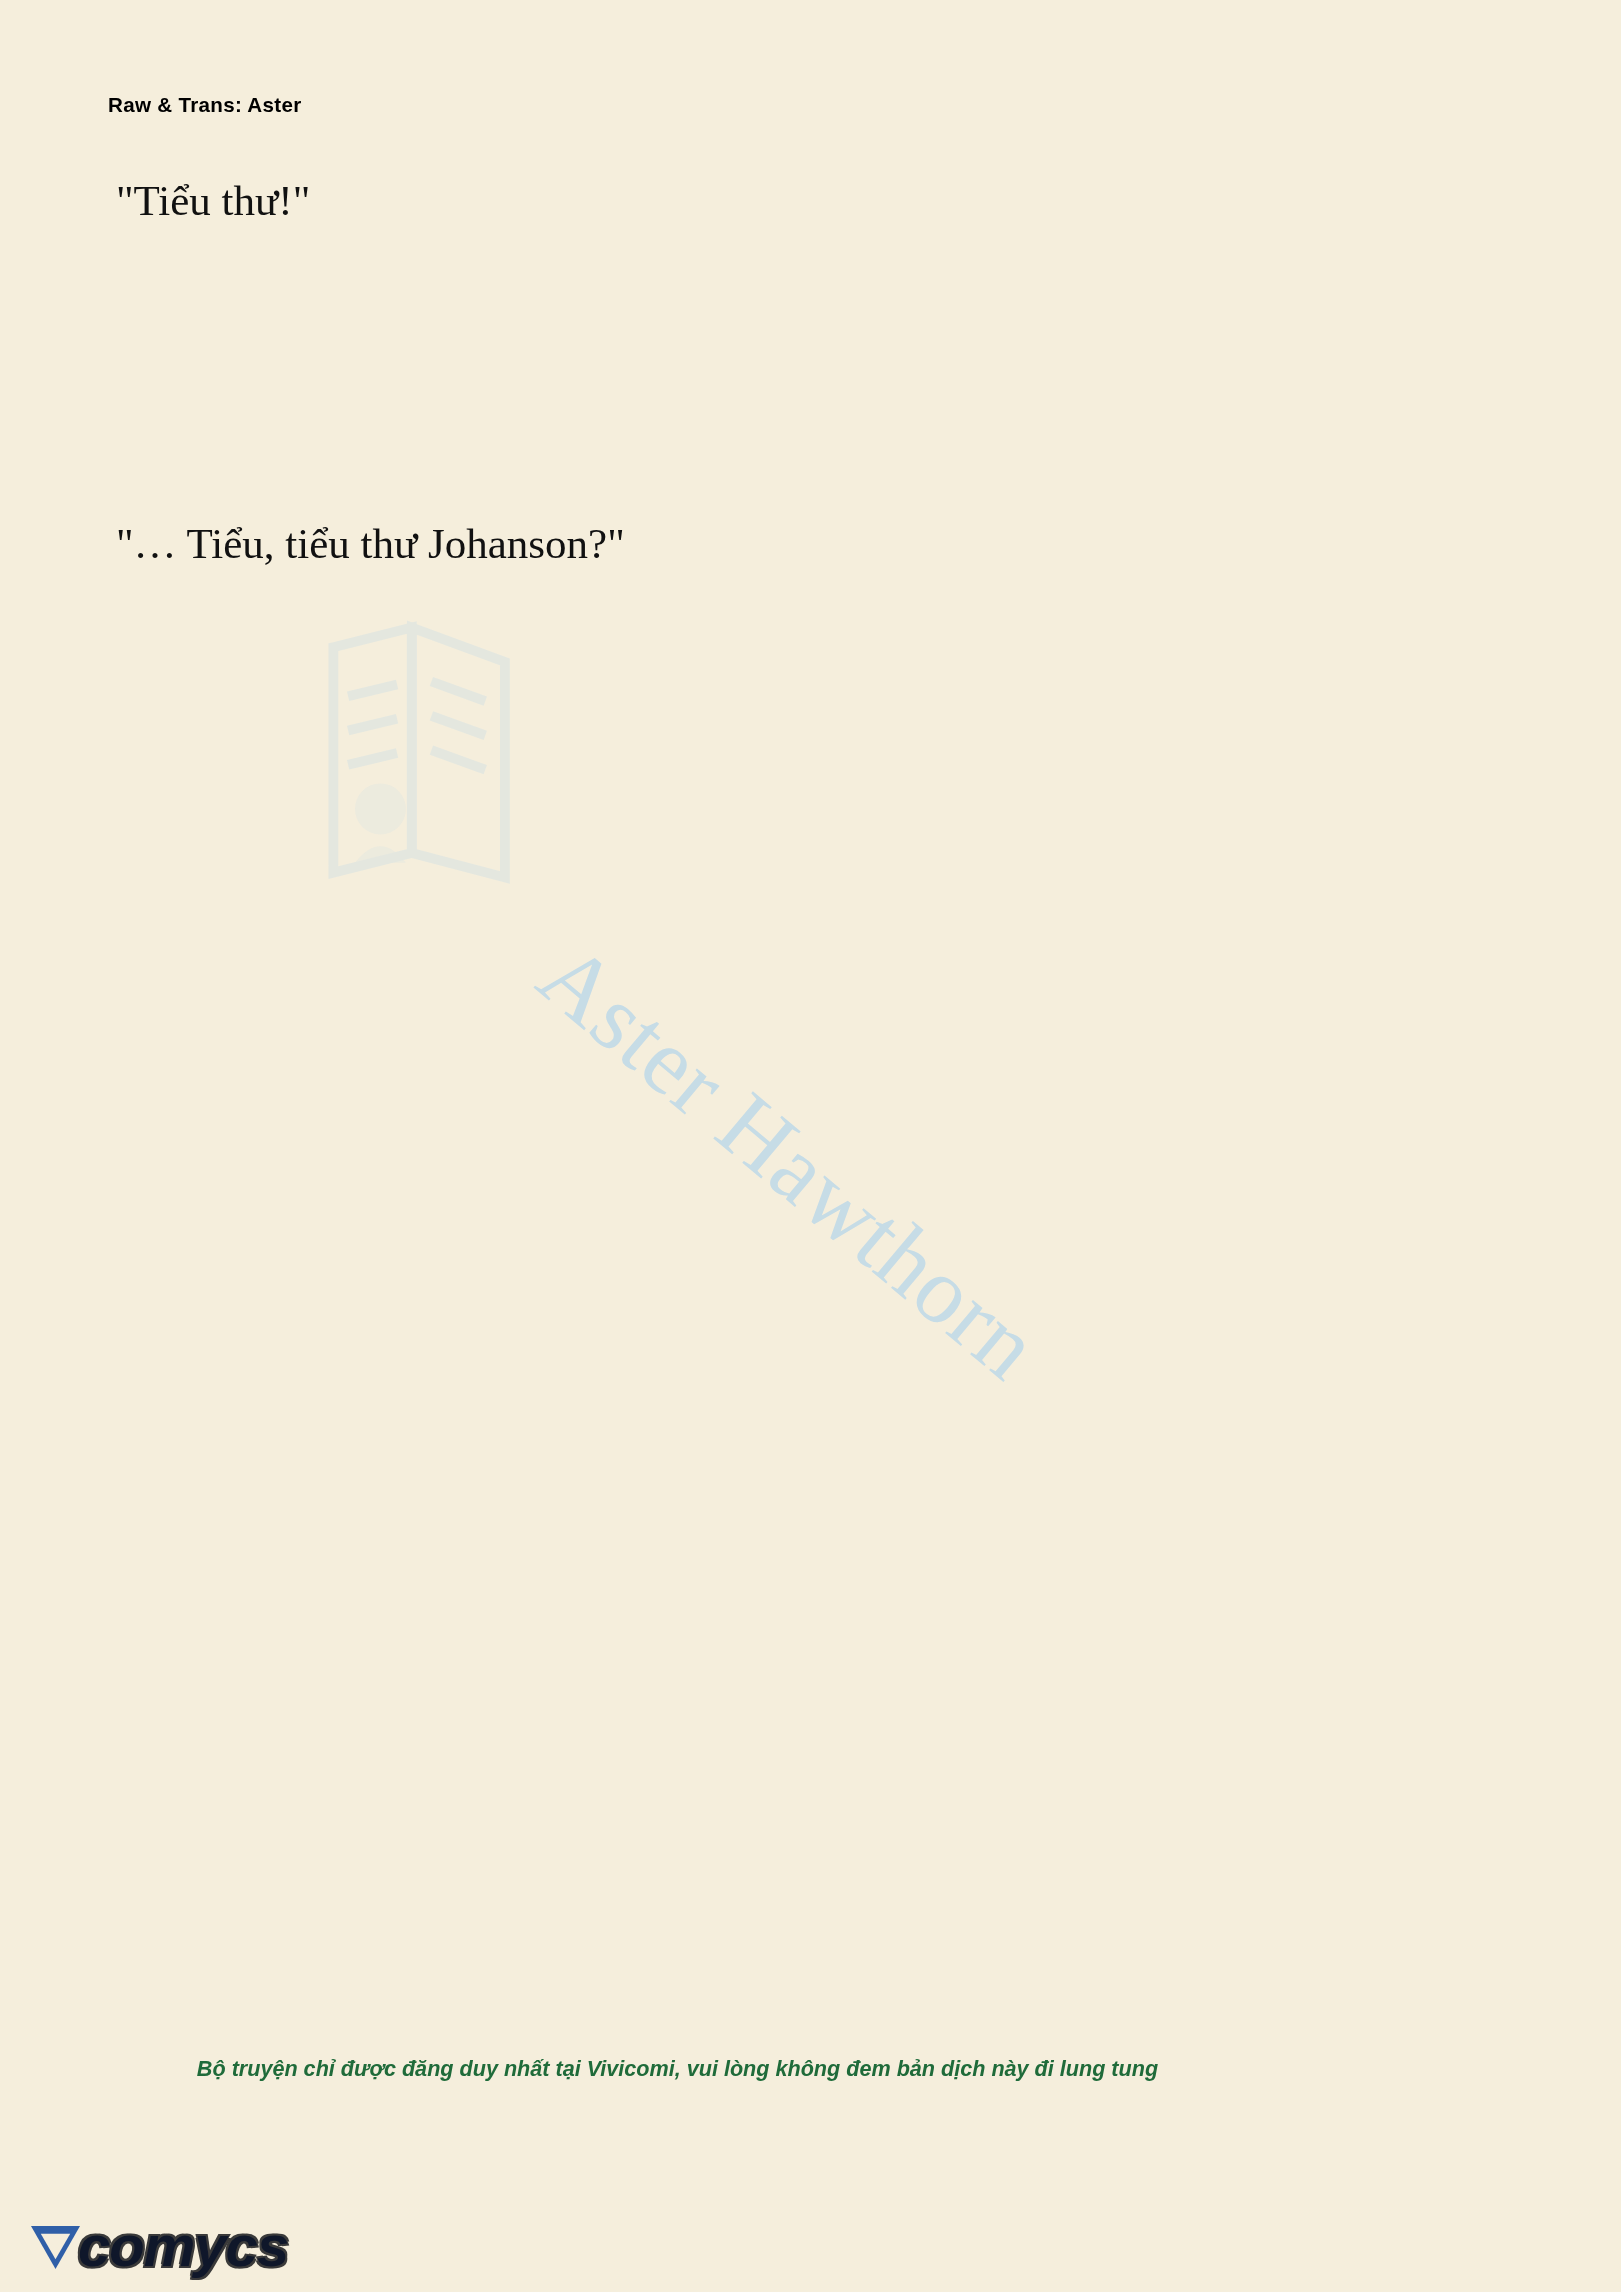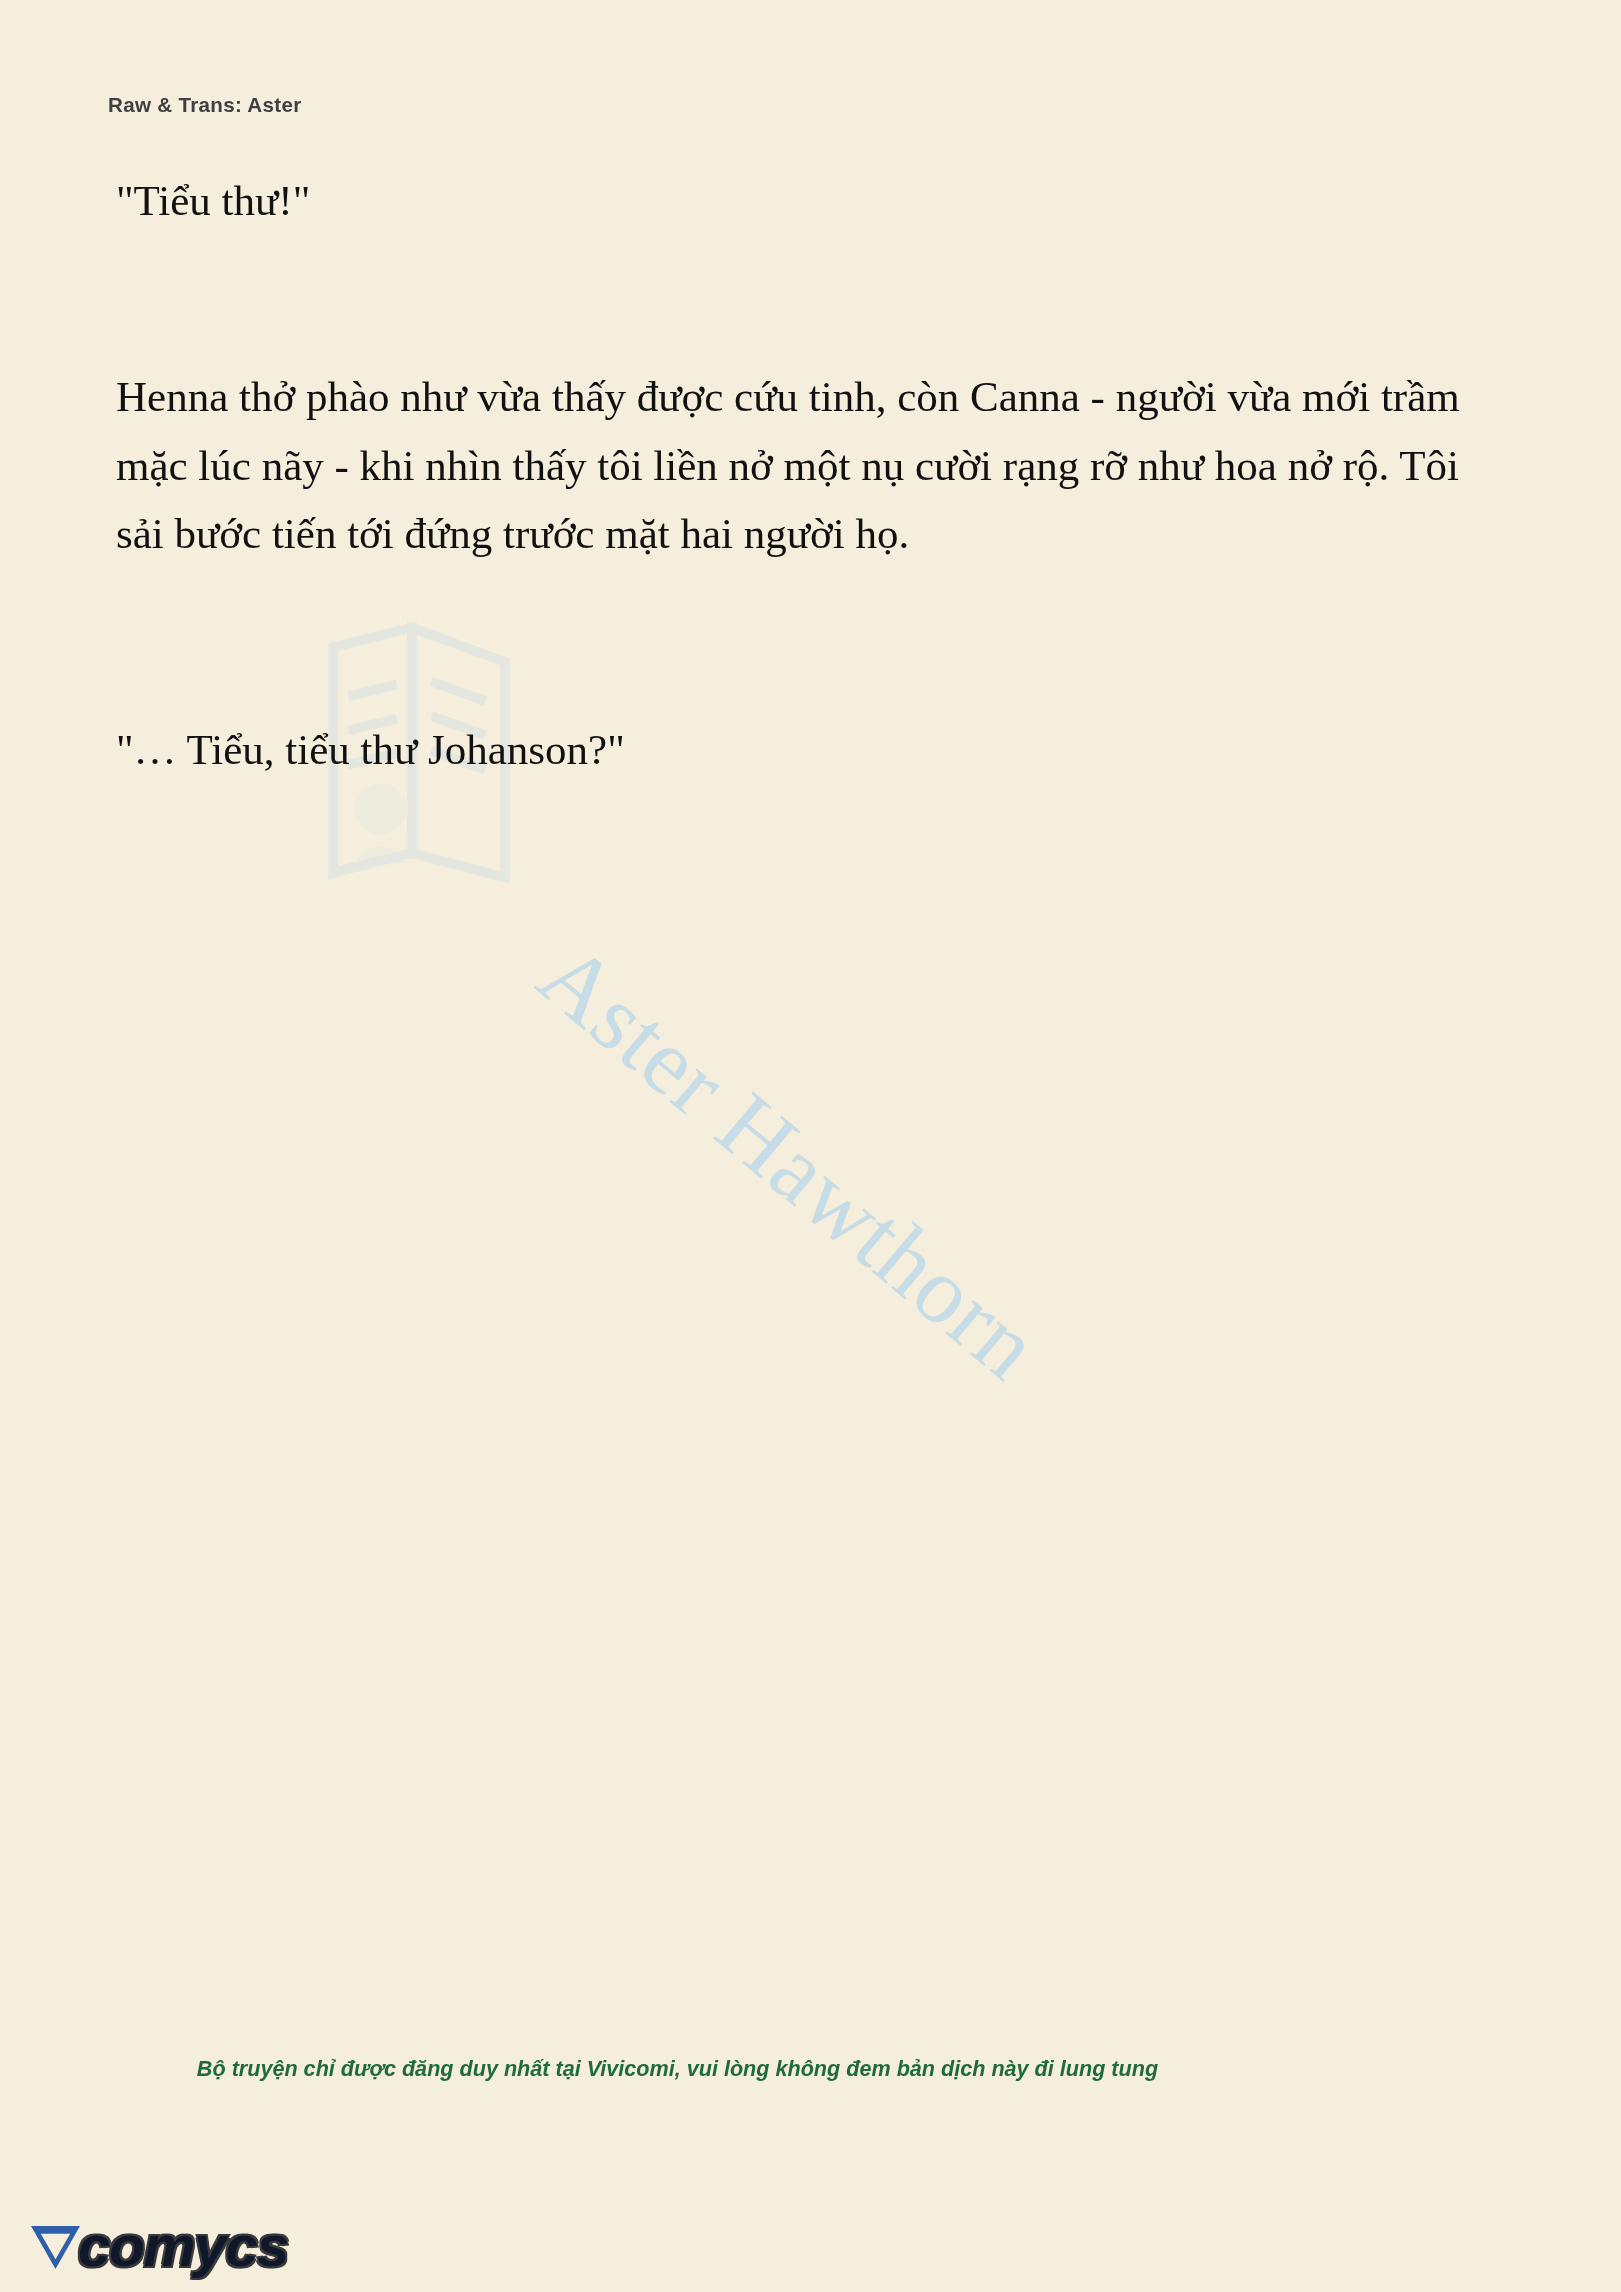--- a/index.html
+++ b/index.html
@@ -55,21 +55,21 @@
   }
 
   
   .credit {
     position: absolute;
     left: 108px;
     top: 93px;
     font-family: "Liberation Sans", sans-serif;
     font-size: 20.6px;
     font-weight: bold;
-    color: #404040;
+    color: #000000;
     letter-spacing: 0.3px;
     z-index: 3;
   }
 
   
   .content {
     position: absolute;
     left: 116px;
     top: 167px;
     width: 1392px;
@@ -162,21 +162,20 @@
       </svg>
     </div>
     <div class="wm-text">Aster Hawthorn</div>
   </div>
 
   <div class="credit">Raw &amp; Trans: Aster</div>
 
   <div class="content">
     <p class="para">"Tiểu thư!"</p>
     <div class="gap-md"></div>
-    <p class="para">Henna thở phào như vừa thấy được cứu tinh, còn Canna - người vừa mới trầm mặc lúc nãy - khi nhìn thấy tôi liền nở một nụ cười rạng rỡ như hoa nở rộ. Tôi sải bước tiến tới đứng trước mặt hai người họ.</p>
     <div class="gap-lg"></div>
     <p class="para">"… Tiểu, tiểu thư Johanson?"</p>
     <div class="gap-lg"></div>
   </div>
 
   <div class="footer">
     <div class="footer-line">Bộ truyện chỉ được đăng duy nhất tại Vivicomi, vui lòng không đem bản dịch này đi lung tung</div>
   </div>
 
   <div class="logo">

